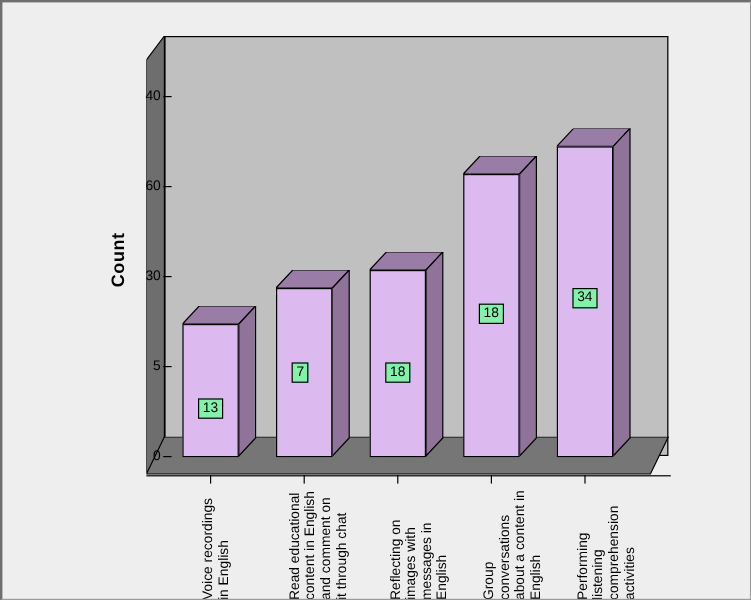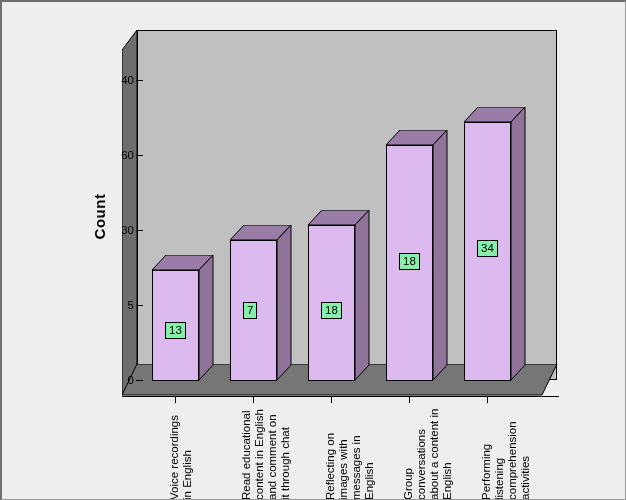--- a/index.html
+++ b/index.html
@@ -182,21 +182,21 @@
   <div class="y-tick-mark" style="top:378px"></div>
 
   <div class="bar">
     <svg class="bar-top" style="left:150px; top:253px; width:62px; height:16px" viewBox="0 0 62 16" preserveAspectRatio="none">
       <polygon points="0,15 14,0 61,0 47,15" fill="#9a7da6" stroke="#000" stroke-width="1"></polygon>
     </svg>
     <svg class="bar-side" style="left:195px; top:253px; width:17px; height:126px" viewBox="0 0 17 126" preserveAspectRatio="none">
       <polygon points="2,15 16,0 16,110 2,125" fill="#8f7399" stroke="#000" stroke-width="1"></polygon>
     </svg>
     <div class="bar-front" style="left:150px; top:268px; width:47px; height:111px"></div>
-    <div class="bar-label" style="left:163px; top:320px">13</div>
+    <div class="bar-label" style="left:163px; top:330px">13</div>
   </div>
 
   <div class="bar">
     <svg class="bar-top" style="left:228px; top:223px; width:62px; height:16px" viewBox="0 0 62 16" preserveAspectRatio="none">
       <polygon points="0,15 14,0 61,0 47,15" fill="#9a7da6" stroke="#000" stroke-width="1"></polygon>
     </svg>
     <svg class="bar-side" style="left:273px; top:223px; width:17px; height:156px" viewBox="0 0 17 156" preserveAspectRatio="none">
       <polygon points="2,15 16,0 16,140 2,155" fill="#8f7399" stroke="#000" stroke-width="1"></polygon>
     </svg>
     <div class="bar-front" style="left:228px; top:238px; width:47px; height:141px"></div>

